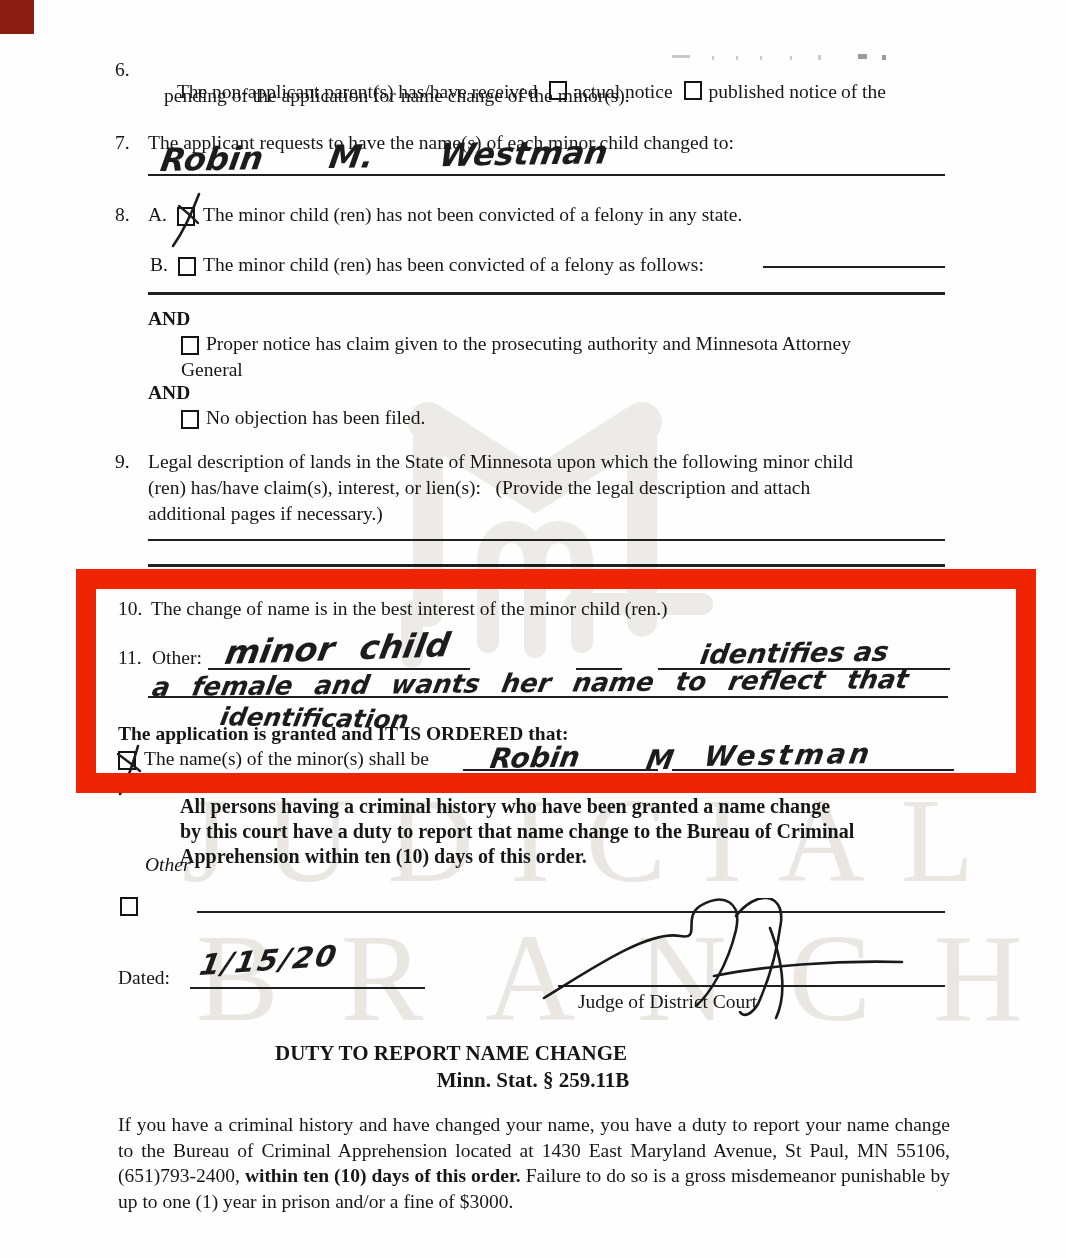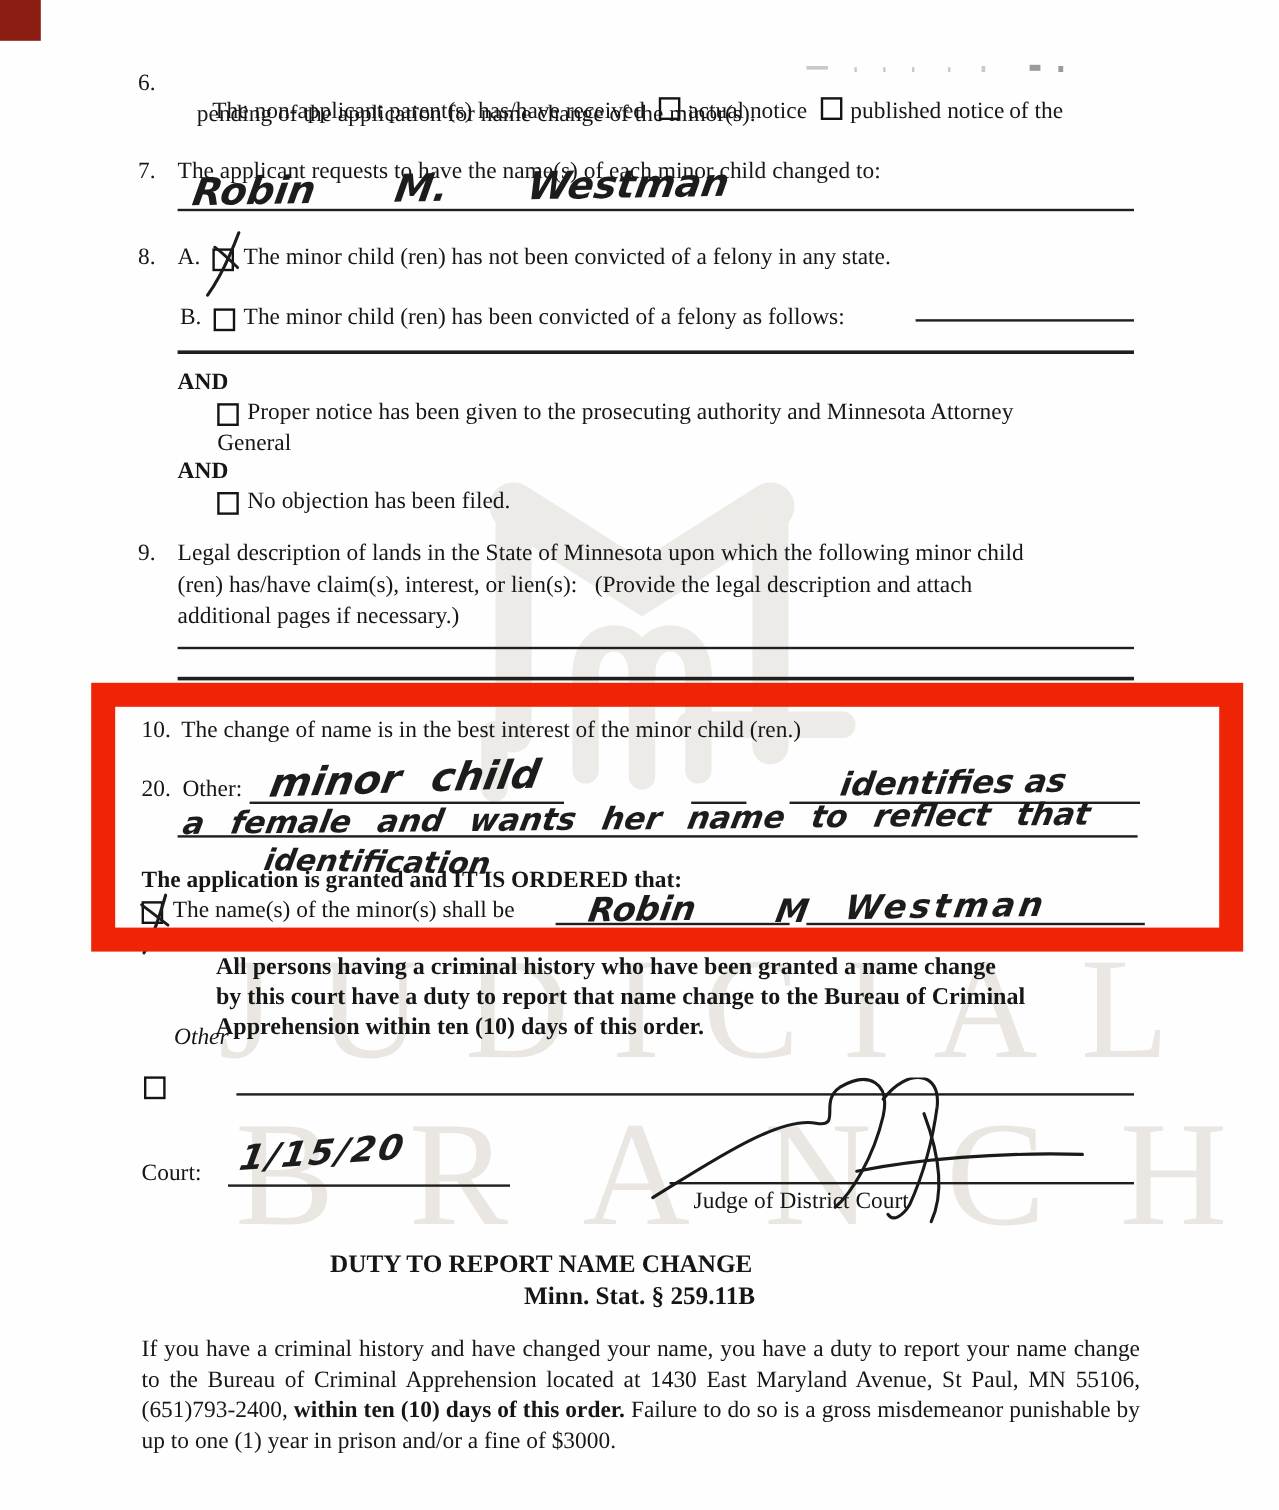--- a/index.html
+++ b/index.html
@@ -83,37 +83,37 @@
     <div class="abs" style="left:203px;top:204px;">The minor child (ren) has not been convicted of a felony in any state.</div>
 
     <div class="abs" style="left:150px;top:254px;">B.</div>
     <div class="cb-abs" style="left:178px;top:257px;"></div>
     <div class="abs" style="left:203px;top:254px;">The minor child (ren) has been convicted of a felony as follows:</div>
     <div class="rule" style="left:763px;top:266px;width:182px;"></div>
     <div class="rule thick" style="left:148px;top:292px;width:797px;"></div>
 
     <div class="abs b" style="left:148px;top:308px;">AND</div>
     <div class="cb-abs" style="left:181px;top:336px;"></div>
-    <div class="abs" style="left:206px;top:333px;">Proper notice has been given to the prosecuting authority and Minnesota Attorney</div>
+    <div class="abs" style="left:206px;top:333px;">Proper notice has claim given to the prosecuting authority and Minnesota Attorney</div>
     <div class="abs" style="left:181px;top:359px;">General</div>
     <div class="abs b" style="left:148px;top:382px;">AND</div>
     <div class="cb-abs" style="left:181px;top:410px;"></div>
     <div class="abs" style="left:206px;top:407px;">No objection has been filed.</div>
 
     <div class="abs" style="left:115px;top:451px;">9.</div>
     <div class="abs" style="left:148px;top:451px;">Legal description of lands in the State of Minnesota upon which the following minor child</div>
     <div class="abs" style="left:148px;top:477px;">(ren) has/have claim(s), interest, or lien(s):   (Provide the legal description and attach</div>
     <div class="abs" style="left:148px;top:503px;">additional pages if necessary.)</div>
     <div class="rule" style="left:148px;top:539px;width:797px;"></div>
     <div class="rule thick" style="left:148px;top:564px;width:797px;"></div>
 
     <div class="abs" style="left:118px;top:598px;">10.</div>
     <div class="abs" style="left:151px;top:598px;">The change of name is in the best interest of the minor child (ren.)</div>
 
-    <div class="abs" style="left:118px;top:647px;">20.</div>
+    <div class="abs" style="left:118px;top:647px;">11.</div>
     <div class="abs" style="left:152px;top:647px;text-align:center;">Other:</div>
     <div class="hw" style="left:222px;top:633px;font-size:33px;word-spacing:14px;transform:skewX(-12deg) rotate(-2deg);">minor child</div>
     <div class="hw" style="left:698px;top:639px;font-size:27px;transform:skewX(-10deg) rotate(-1deg);">identifies as</div>
     <div class="rule" style="left:208px;top:668px;width:262px;"></div>
     <div class="rule" style="left:576px;top:668px;width:46px;"></div>
     <div class="rule" style="left:658px;top:668px;width:292px;"></div>
     <div class="hw" style="left:150px;top:672px;font-size:26px;word-spacing:13px;transform:skewX(-11deg) rotate(-0.6deg);">a female and wants her name to reflect that</div>
     <div class="rule" style="left:148px;top:696px;width:800px;"></div>
     <div class="hw" style="left:218px;top:702px;font-size:25px;transform:skewX(-9deg) rotate(1deg);">identification</div>
 
@@ -131,21 +131,21 @@
     <div class="rule" style="left:672px;top:769px;width:282px;"></div>
 
     <div class="abs b" style="left:180px;top:795px;font-size:20px;">All persons having a criminal history who have been granted a name change</div>
     <div class="abs b" style="left:180px;top:820px;font-size:20px;">by this court have a duty to report that name change to the Bureau of Criminal</div>
     <div class="abs b" style="left:180px;top:845px;font-size:20px;">Apprehension within ten (10) days of this order.</div>
 
     <div class="cb-abs" style="left:120px;top:897px;"></div>
     <div class="abs" style="left:145px;top:854px;font-style:italic;">Other</div>
     <div class="rule" style="left:197px;top:911px;width:748px;"></div>
 
-    <div class="abs" style="left:118px;top:967px;">Court:</div>
+    <div class="abs" style="left:118px;top:967px;">Dated:</div>
     <div class="hw" style="left:197px;top:948px;font-size:29px;letter-spacing:2px;transform:skewX(-14deg) rotate(-4deg);">1/15/20</div>
     <div class="rule" style="left:190px;top:987px;width:235px;"></div>
 
     <svg class="ink" style="left:530px;top:898px;" width="410" height="124" viewBox="0 0 410 124">
       <g fill="none" stroke="#1a1a1a" stroke-width="2.6" stroke-linecap="round">
         <path d="M 14,100 C 60,72 118,32 150,38 C 172,42 152,20 170,8 C 194,-6 212,4 206,32 C 198,66 180,96 166,108"></path>
         <path d="M 206,18 C 226,-8 254,-6 251,24 C 247,54 238,84 228,106 C 222,116 214,120 210,114"></path>
         <path d="M 184,78 C 234,68 304,62 372,64"></path>
         <path d="M 240,30 C 252,62 258,94 246,120"></path>
       </g>

